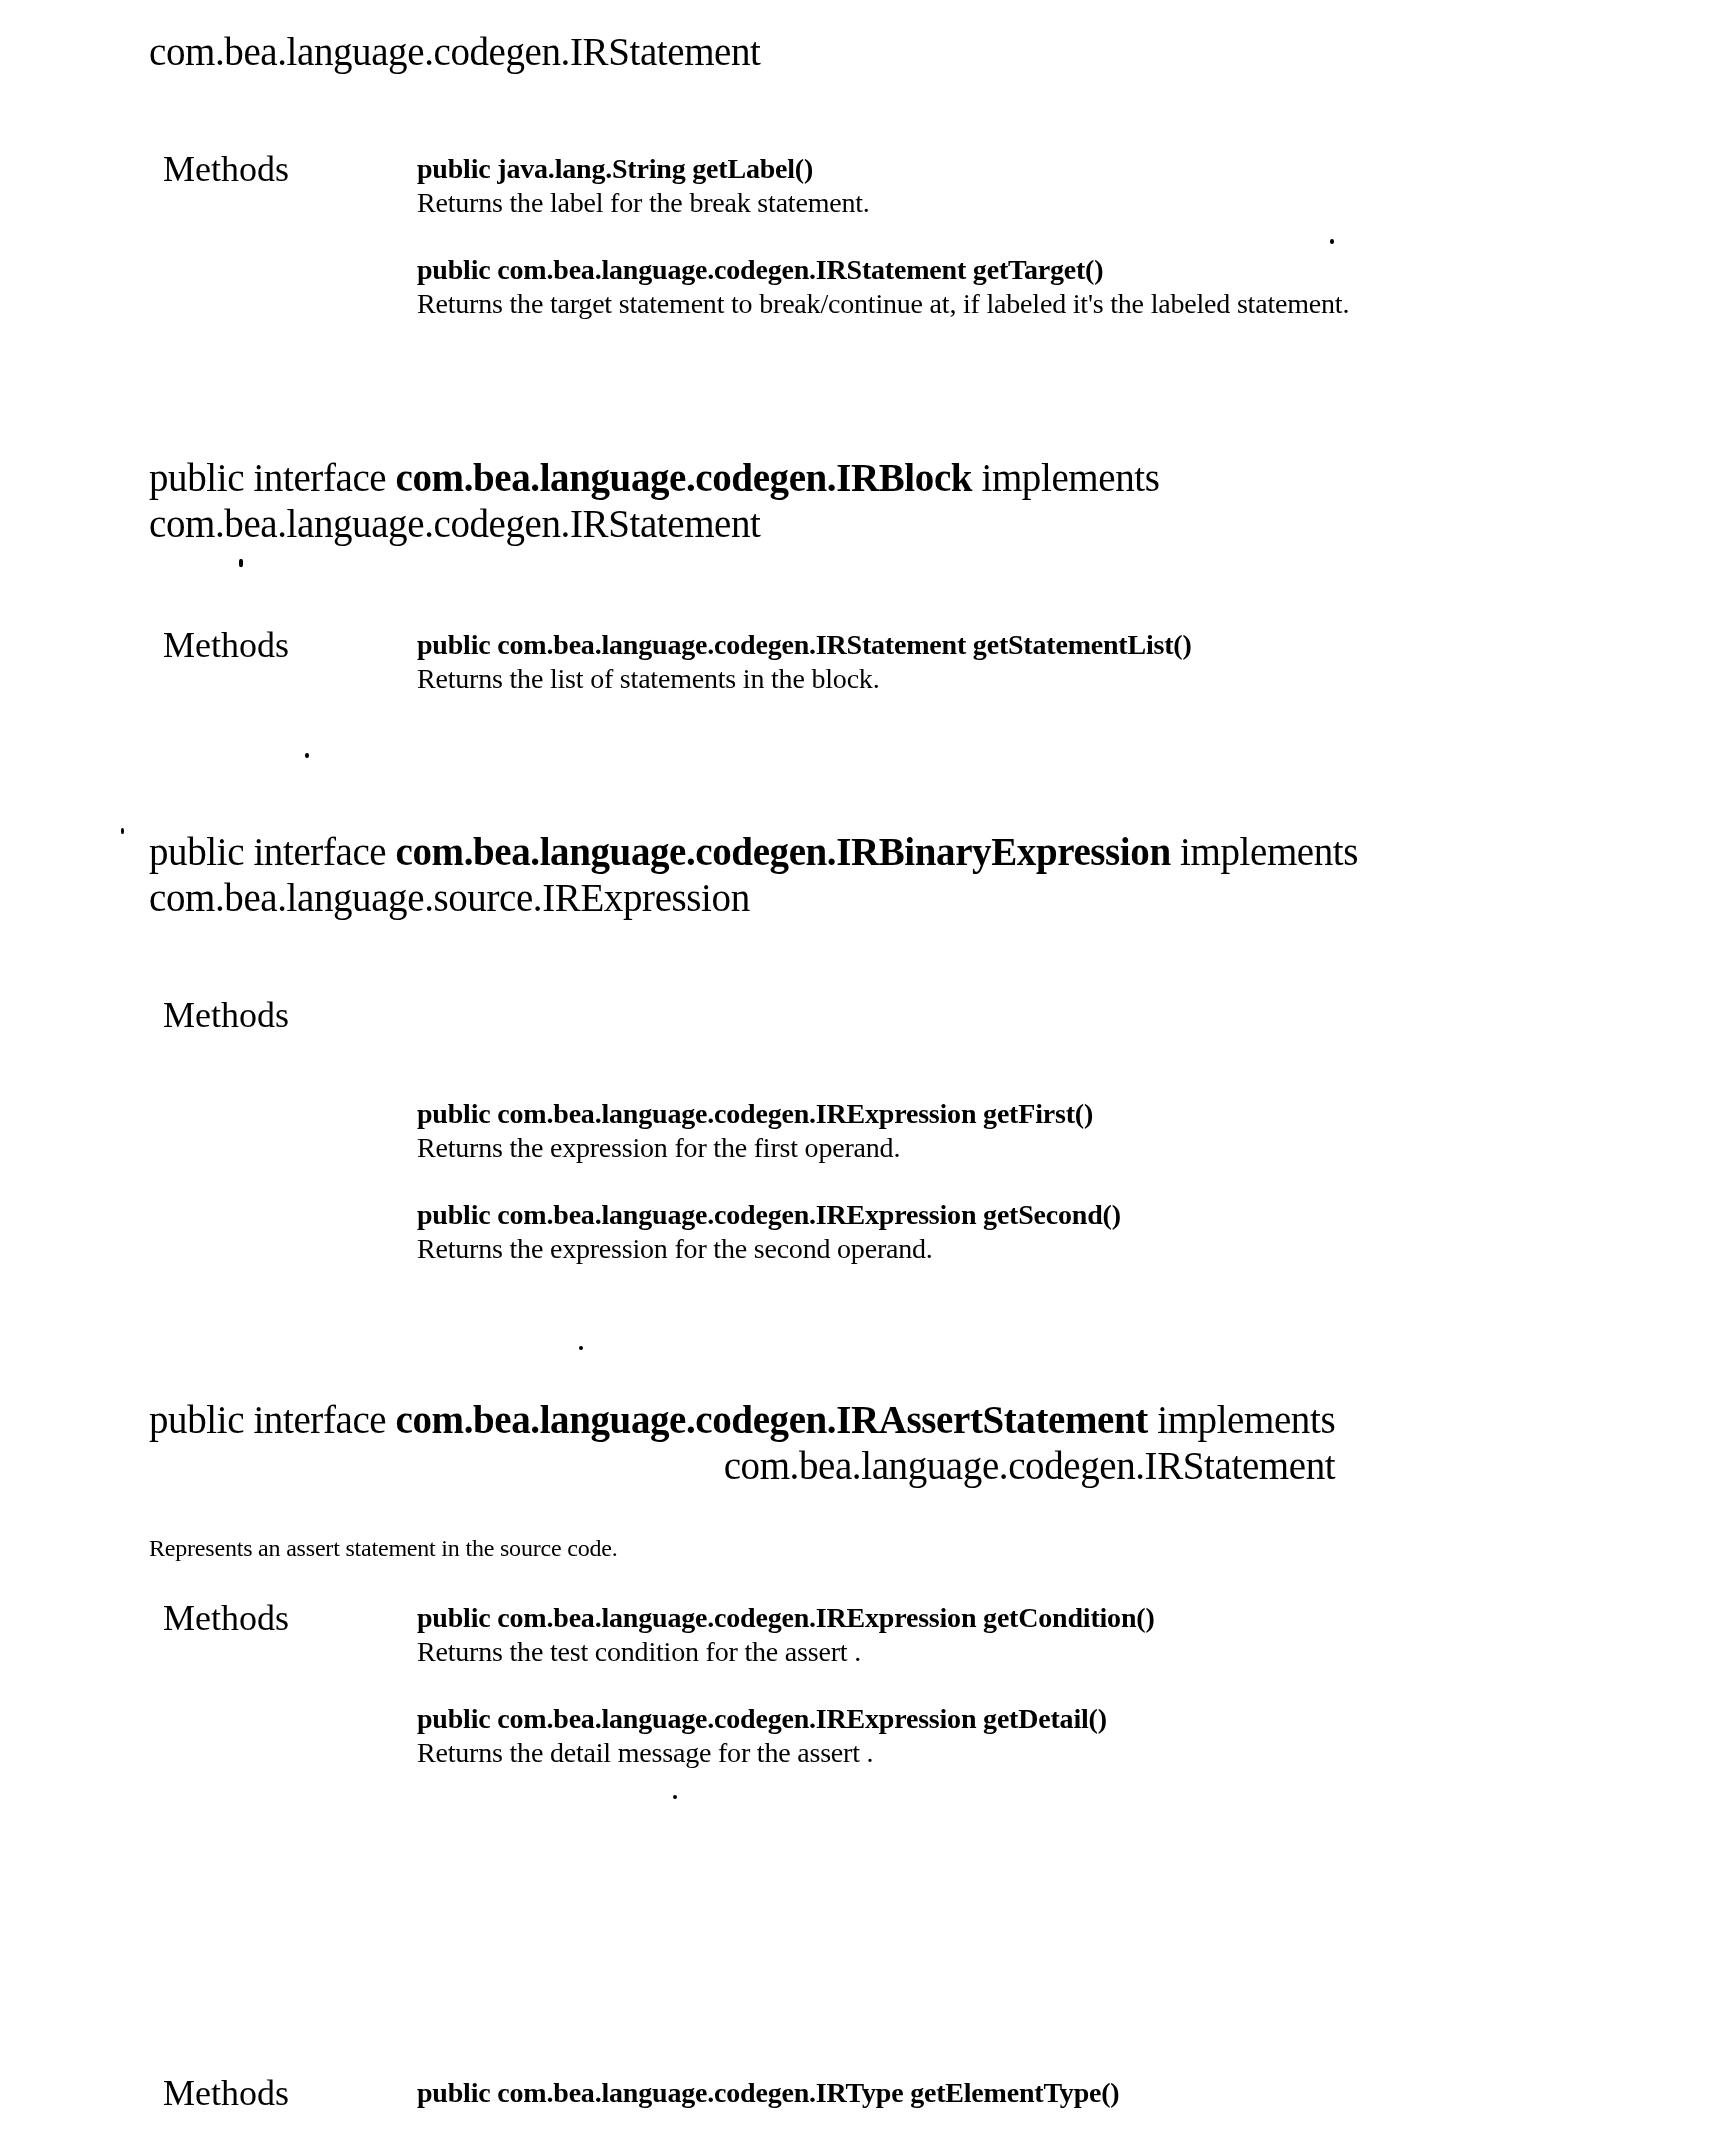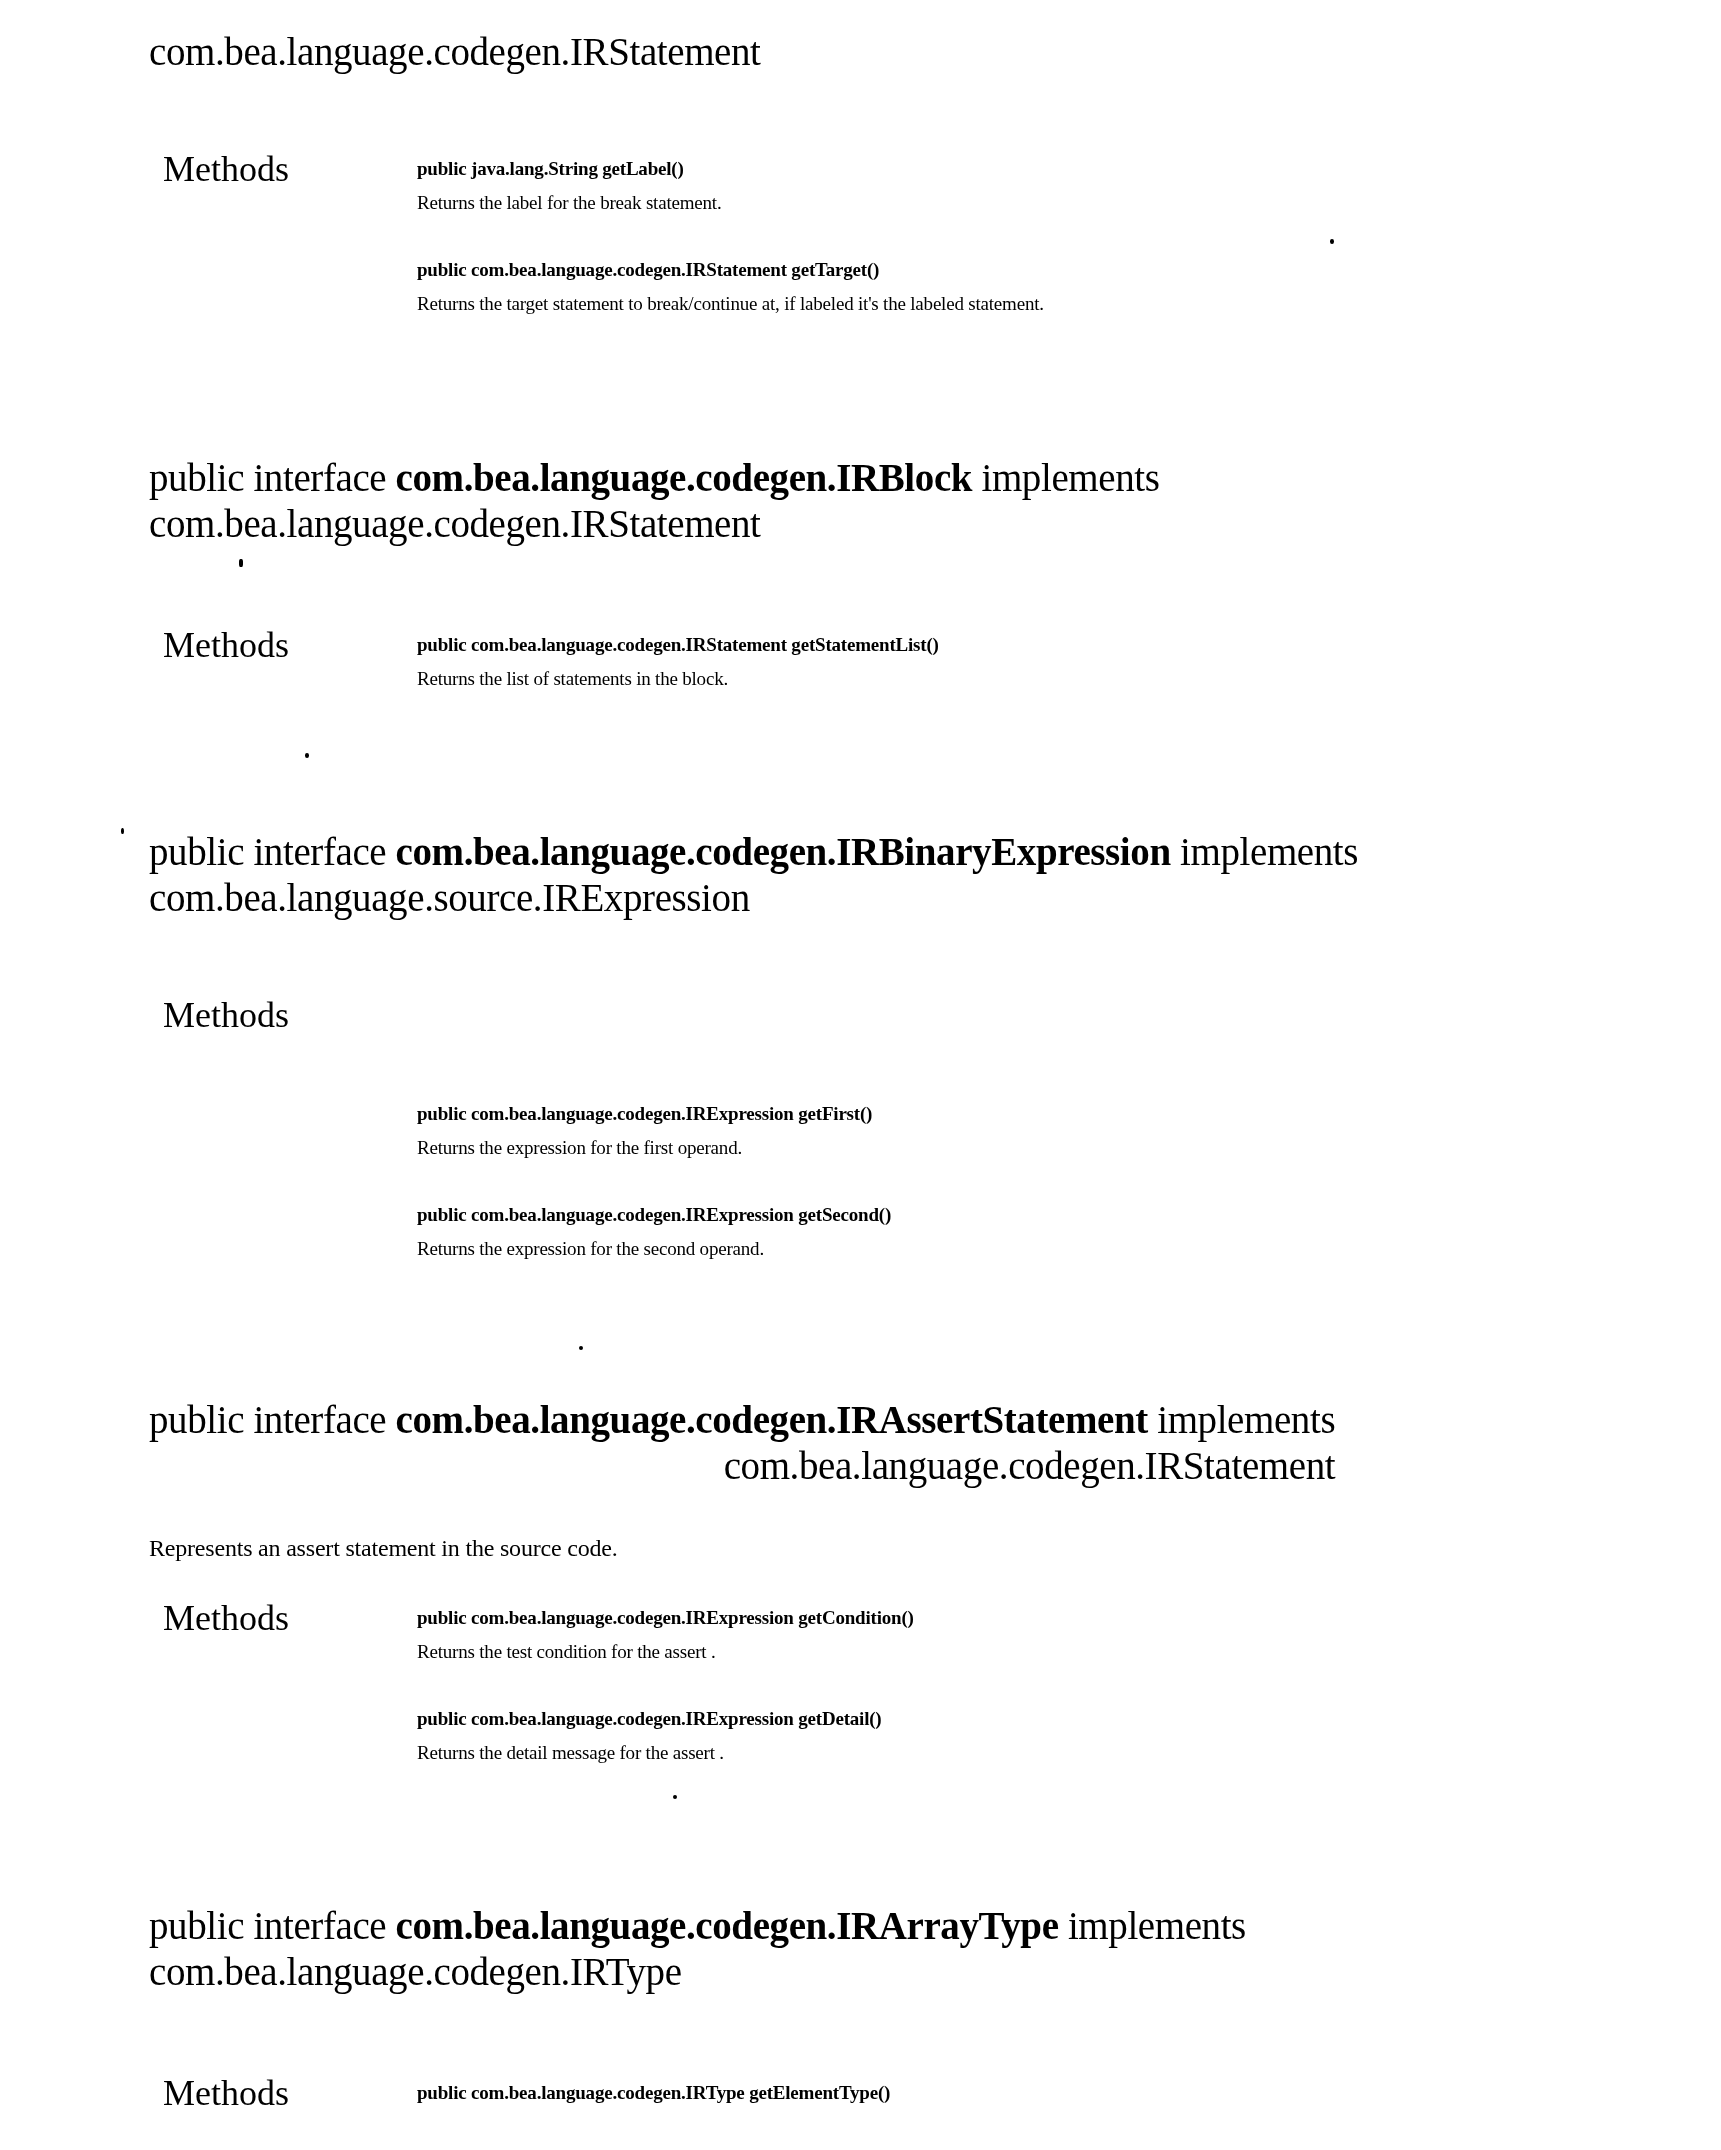--- a/index.html
+++ b/index.html
@@ -40,21 +40,21 @@
   .methods-label {
     position: absolute;
     left: 163px;
     font-size: 36px;
     line-height: 34px;
     white-space: nowrap;
   }
   .method {
     position: absolute;
     left: 417px;
-    font-size: 19px;
+    font-size: 28px;
     line-height: 34px;
     white-space: nowrap;
     letter-spacing: -0.2px;
   }
   .method .sig {
     font-weight: 700;
   }
   .method .desc {
     font-weight: 400;
   }
@@ -121,24 +121,20 @@
   <div class="methods-label" style="top:1601px;">Methods</div>
   <div class="method" style="top:1601px;">
     <div class="sig">public com.bea.language.codegen.IRExpression getCondition()</div>
     <div class="desc">Returns the test condition for the assert .</div>
   </div>
   <div class="method" style="top:1702px;">
     <div class="sig">public com.bea.language.codegen.IRExpression getDetail()</div>
     <div class="desc">Returns the detail message for the assert .</div>
   </div>
 
-  <div class="iface-heading" style="top:1903px;">
-    <div><span>public interface</span> <span class="iface-name">com.bea.language.codegen.IRArrayType</span> <span>implements</span></div>
-    <div>com.bea.language.codegen.IRType</div>
-  </div>
   <div class="methods-label" style="top:2076px;">Methods</div>
   <div class="method" style="top:2076px;">
     <div class="sig">public com.bea.language.codegen.IRType getElementType()</div>
   </div>
 
   <div class="speck" style="left:1330px; top:239px;  width:3.9px; height:4.7px;"></div>
   <div class="speck" style="left:239px;  top:559px;  width:3.9px; height:7.8px; border-radius:40%;"></div>
   <div class="speck" style="left:305px;  top:753px;  width:3.9px; height:4.7px;"></div>
   <div class="speck" style="left:121px;  top:828px; width:3.1px; height:6.3px; border-radius:40%;"></div>
   <div class="speck" style="left:579px;  top:1346px; width:3.9px; height:3.9px;"></div>

